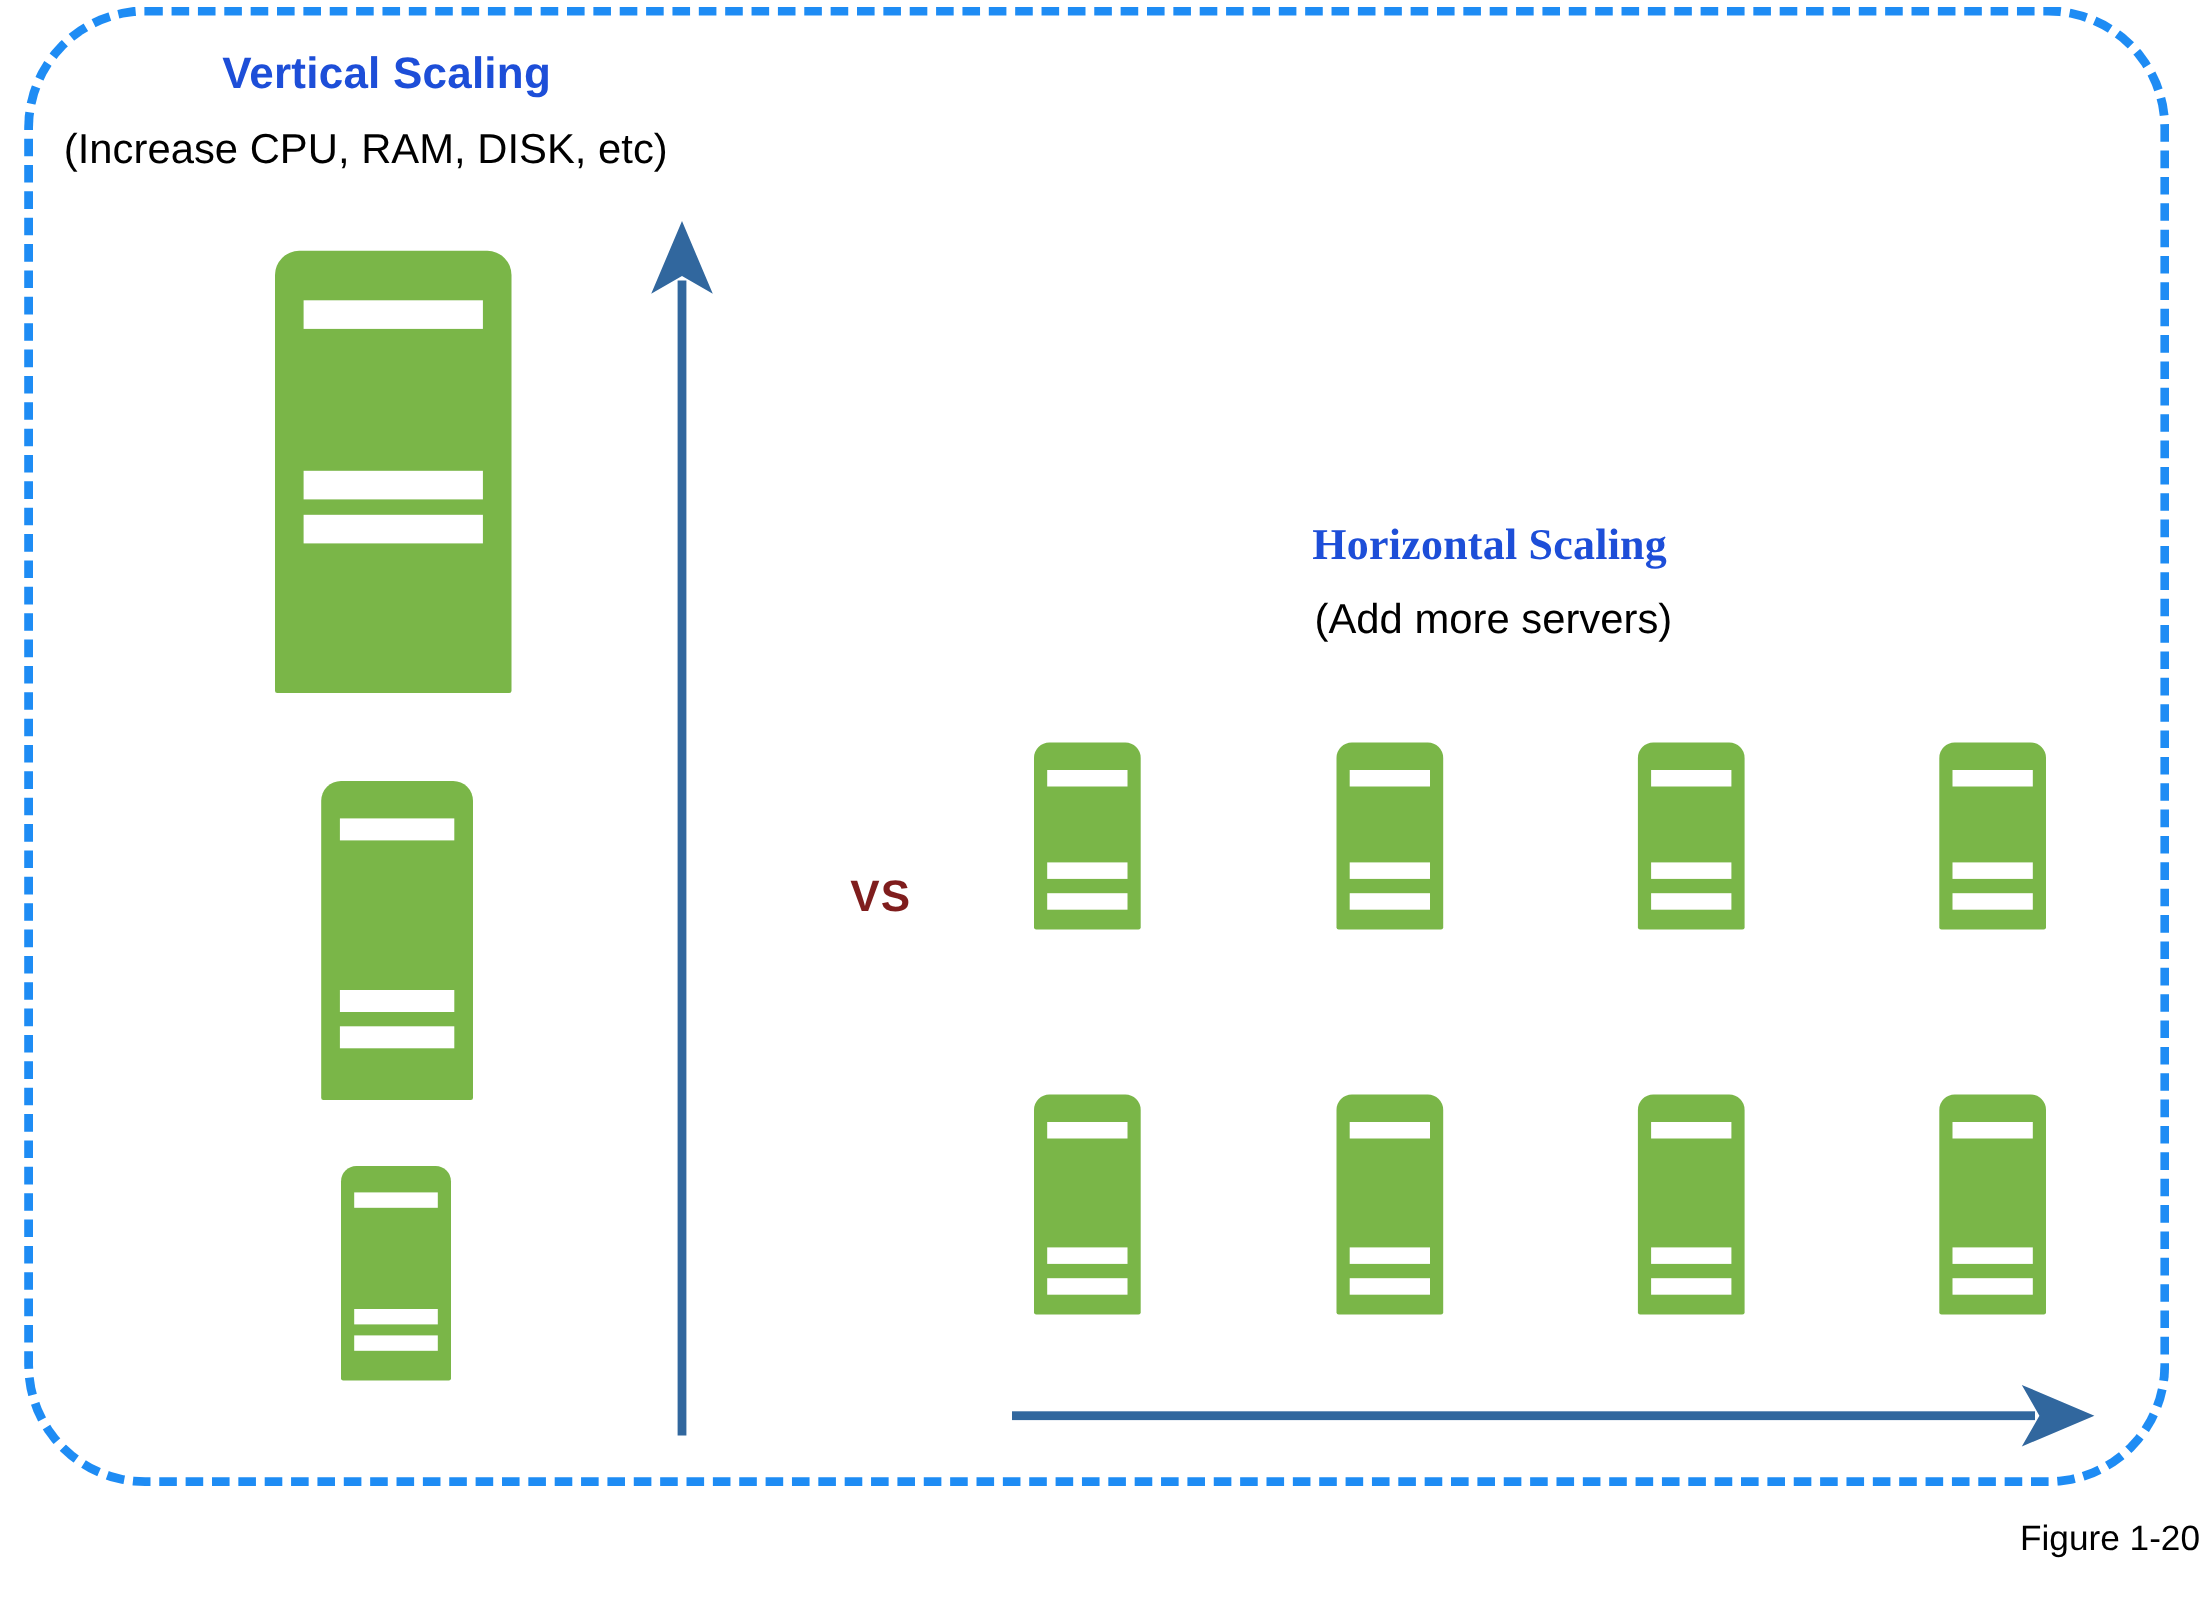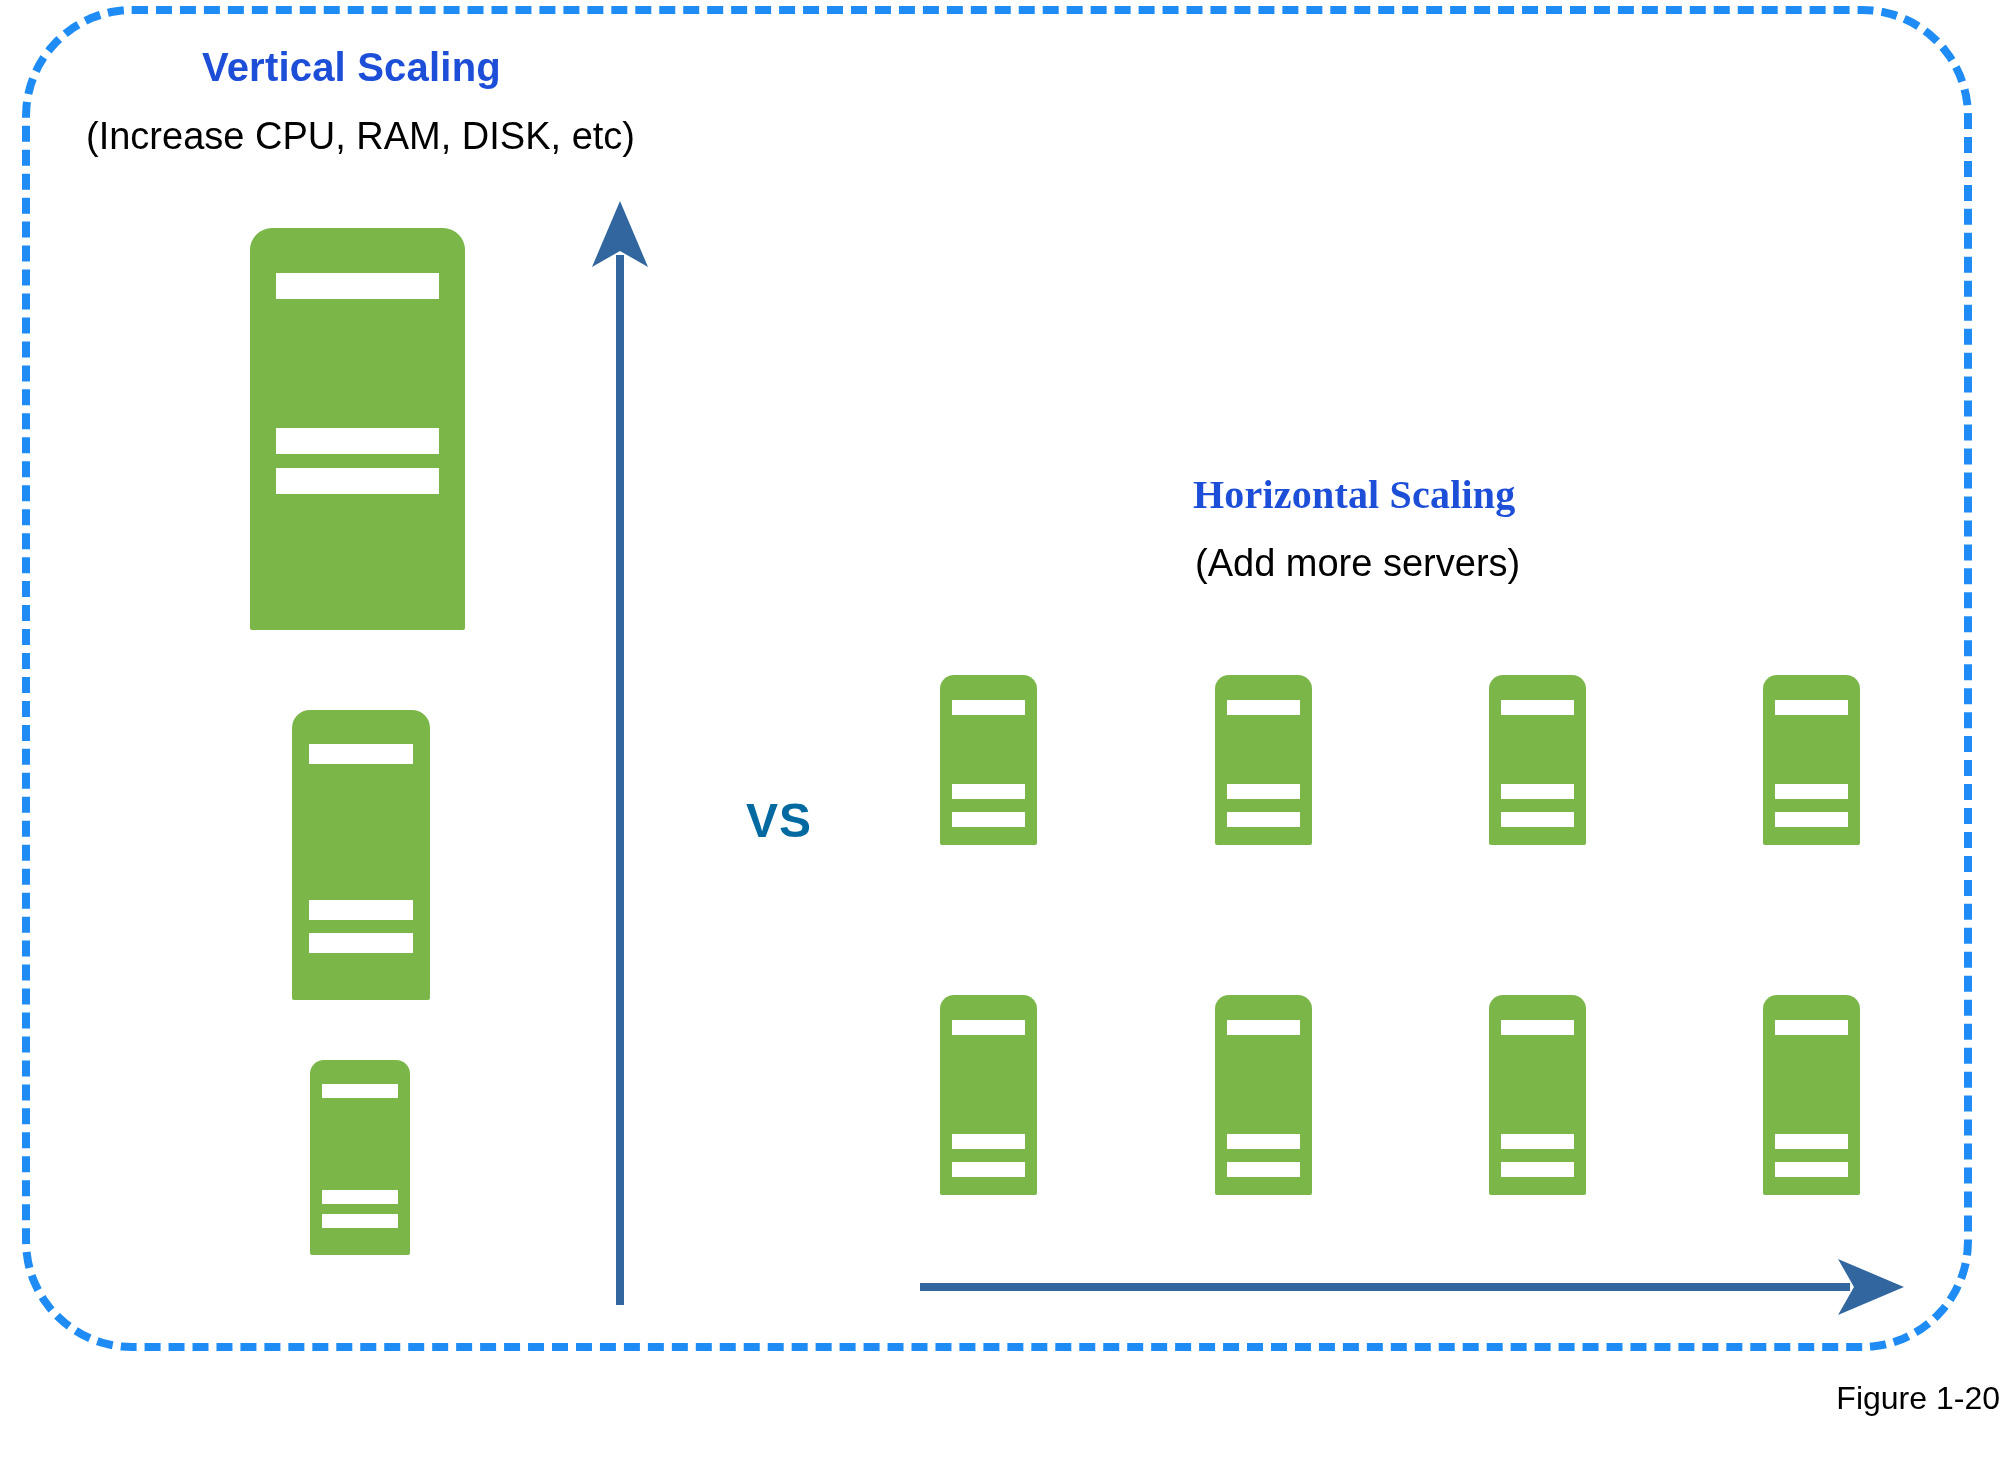--- a/index.html
+++ b/index.html
@@ -39,30 +39,30 @@
     letter-spacing: 0.2px;
     white-space: nowrap;
   }
   .subtext {
     position: absolute;
     color: #000000;
     font-size: 38px;
     white-space: nowrap;
   }
   #vertical-heading   { left: 202px;  top: 45px; }
-  #vertical-subtext   { left: 58px;   top: 115px; margin-left: 28px; }
+  #vertical-subtext   { left: 58px;   top: 115px; }
   #horizontal-heading { left: 1193px; top: 471px; font-family: Liberation Serif, serif; }
   #horizontal-subtext { left: 1195px; top: 542px; }
   #vs-label {
     position: absolute;
-    left: 746px;
+    left: 773px;
     top: 793px;
-    font-size: 48px;
+    font-size: 40px;
     font-weight: bold;
-    color: #0369a1;
+    color: #7f1d1d;
     letter-spacing: 1px;
   }
   #figure-caption {
     position: absolute;
     left: 0;
     top: 1380px;
     width: 2000px;
     text-align: right;
     font-size: 32px;
     color: #000000;

